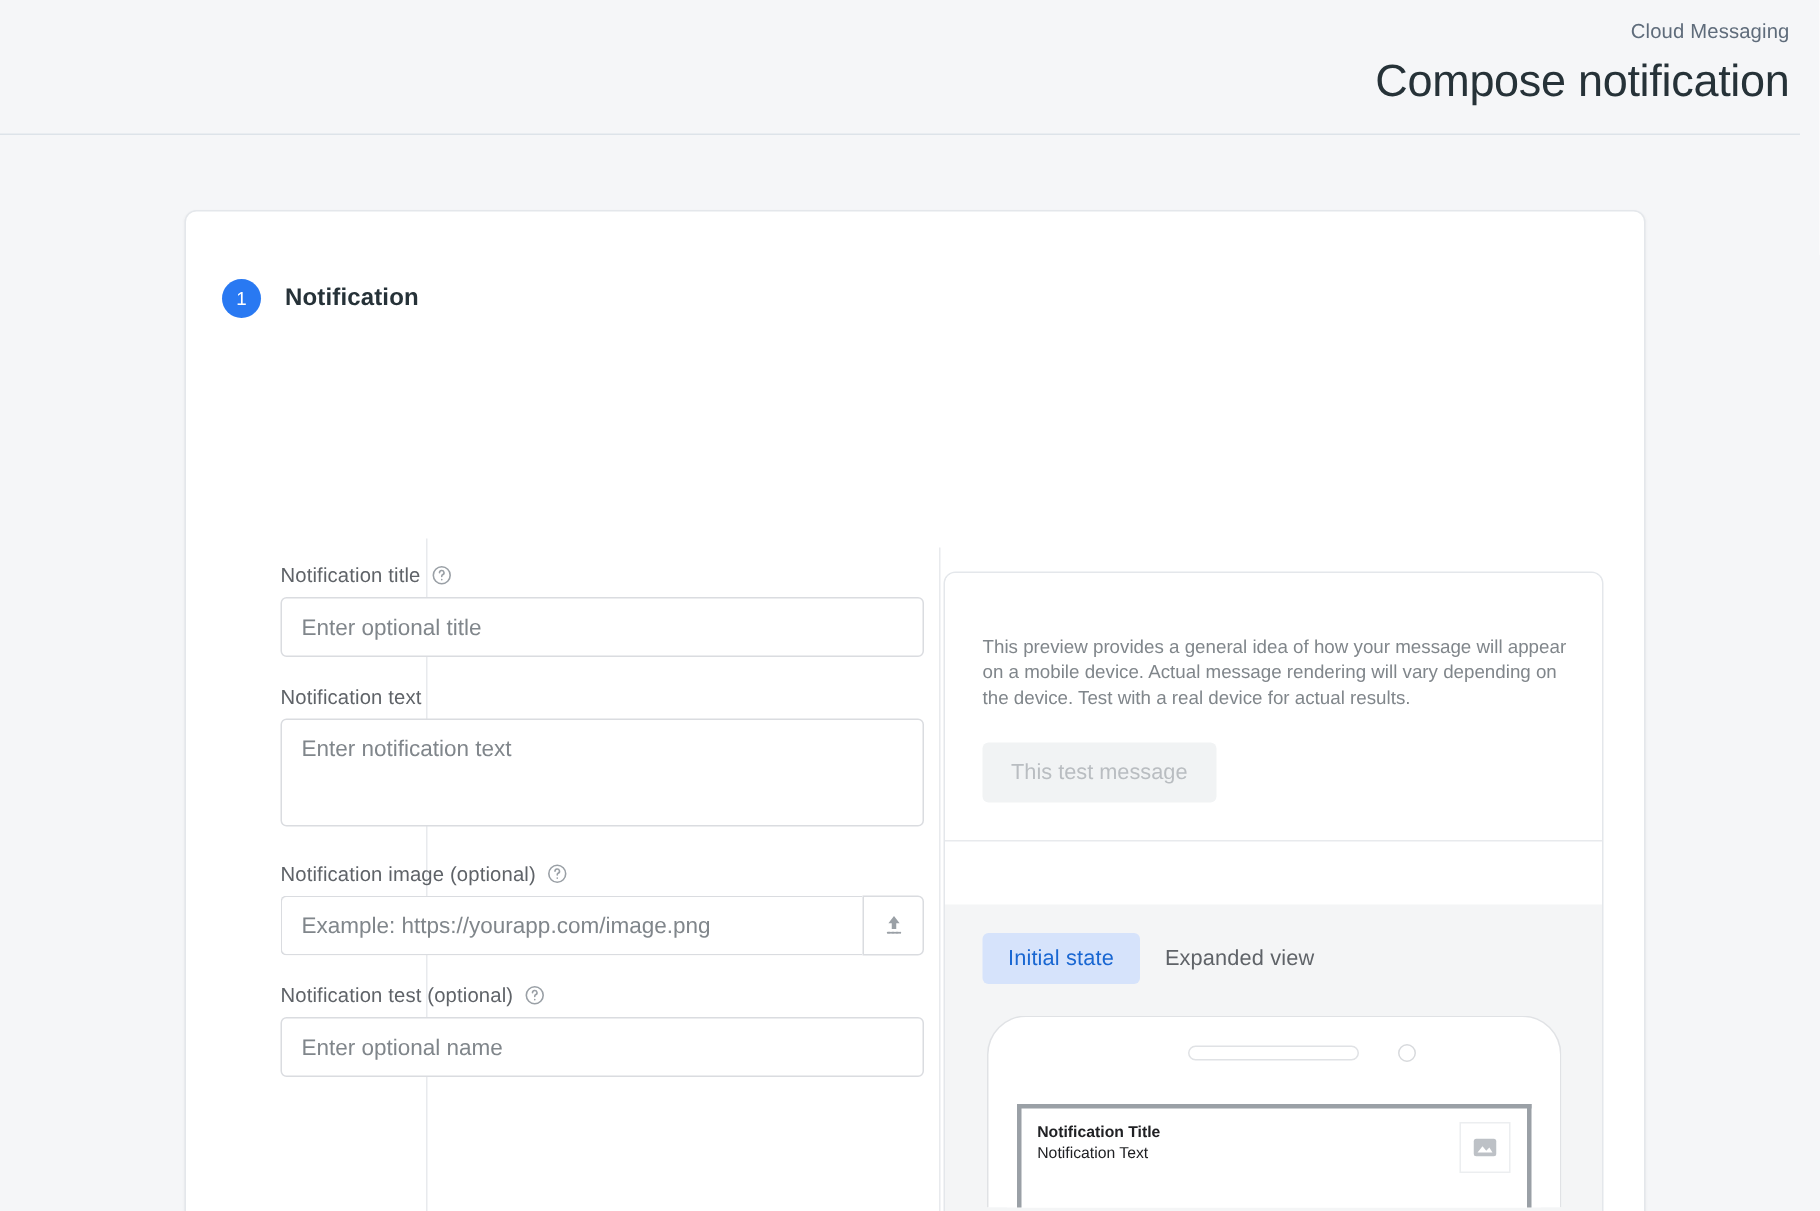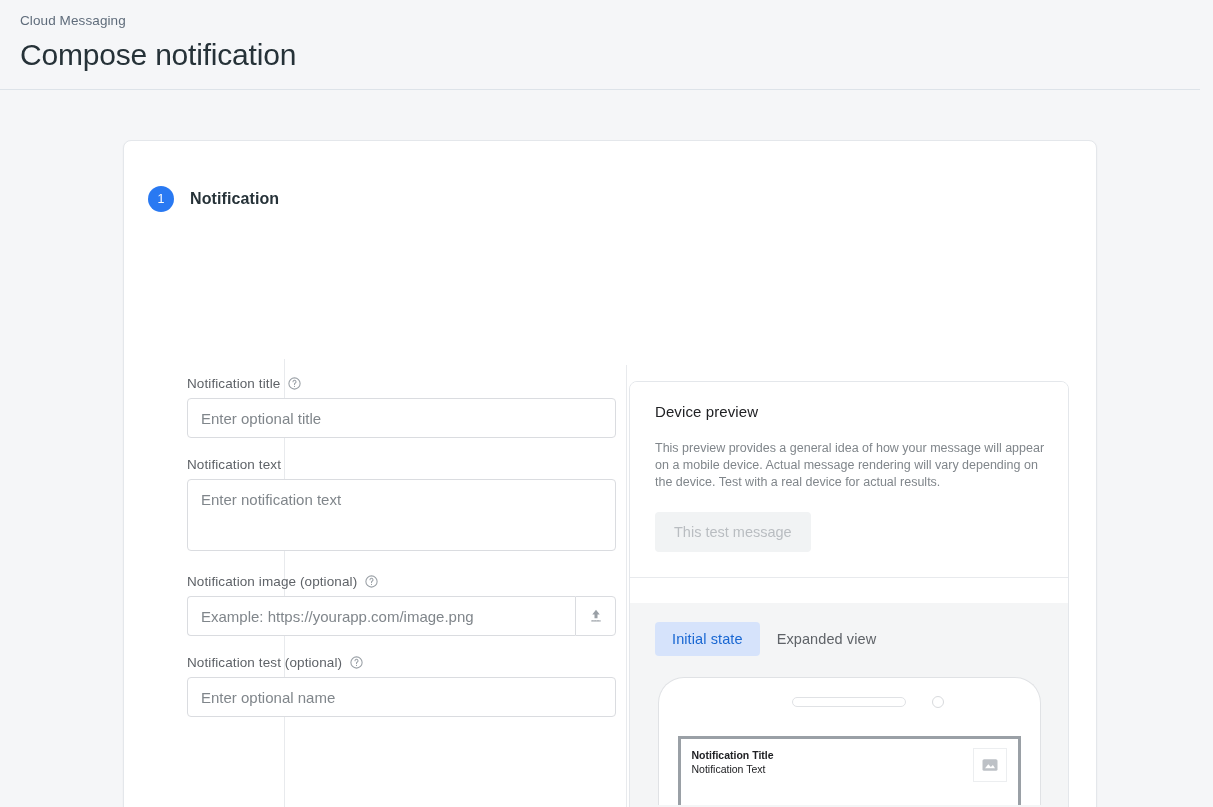--- a/index.html
+++ b/index.html
@@ -12,21 +12,22 @@
   }
   body {
     background: #f5f6f8;
     font-family: "Liberation Sans", sans-serif;
     color: #3c4043;
     -webkit-font-smoothing: antialiased;
   }
 
   
   .page-header {
-    padding: 12px 20px 0 20px;
+    padding: 12px 20px 0 34px;
+    text-align: right;
   }
   .breadcrumb {
     font-size: 13.5px;
     color: #5f6c7b;
     letter-spacing: .1px;
     line-height: 18px;
   }
   .page-title {
     font-size: 30px;
     font-weight: 400;
@@ -408,21 +409,20 @@
         </div>
         <input class="text-input" type="text" placeholder="Enter optional name" style="">
       </div>
 
     </div>
 
     <div class="preview-col">
       <div class="preview-panel">
 
         <div class="preview-head">
-          <div class="preview-title">Device preview</div>
           <div class="preview-desc">This preview provides a general idea of how your message will appear on a mobile device. Actual message rendering will vary depending on the device. Test with a real device for actual results.</div>
           <button class="send-test-btn" disabled="">This test message</button>
         </div>
 
         <div class="preview-body">
 
           <div class="tab-row">
             <div class="tab active">Initial state</div>
             <div class="tab">Expanded view</div>
           </div>

